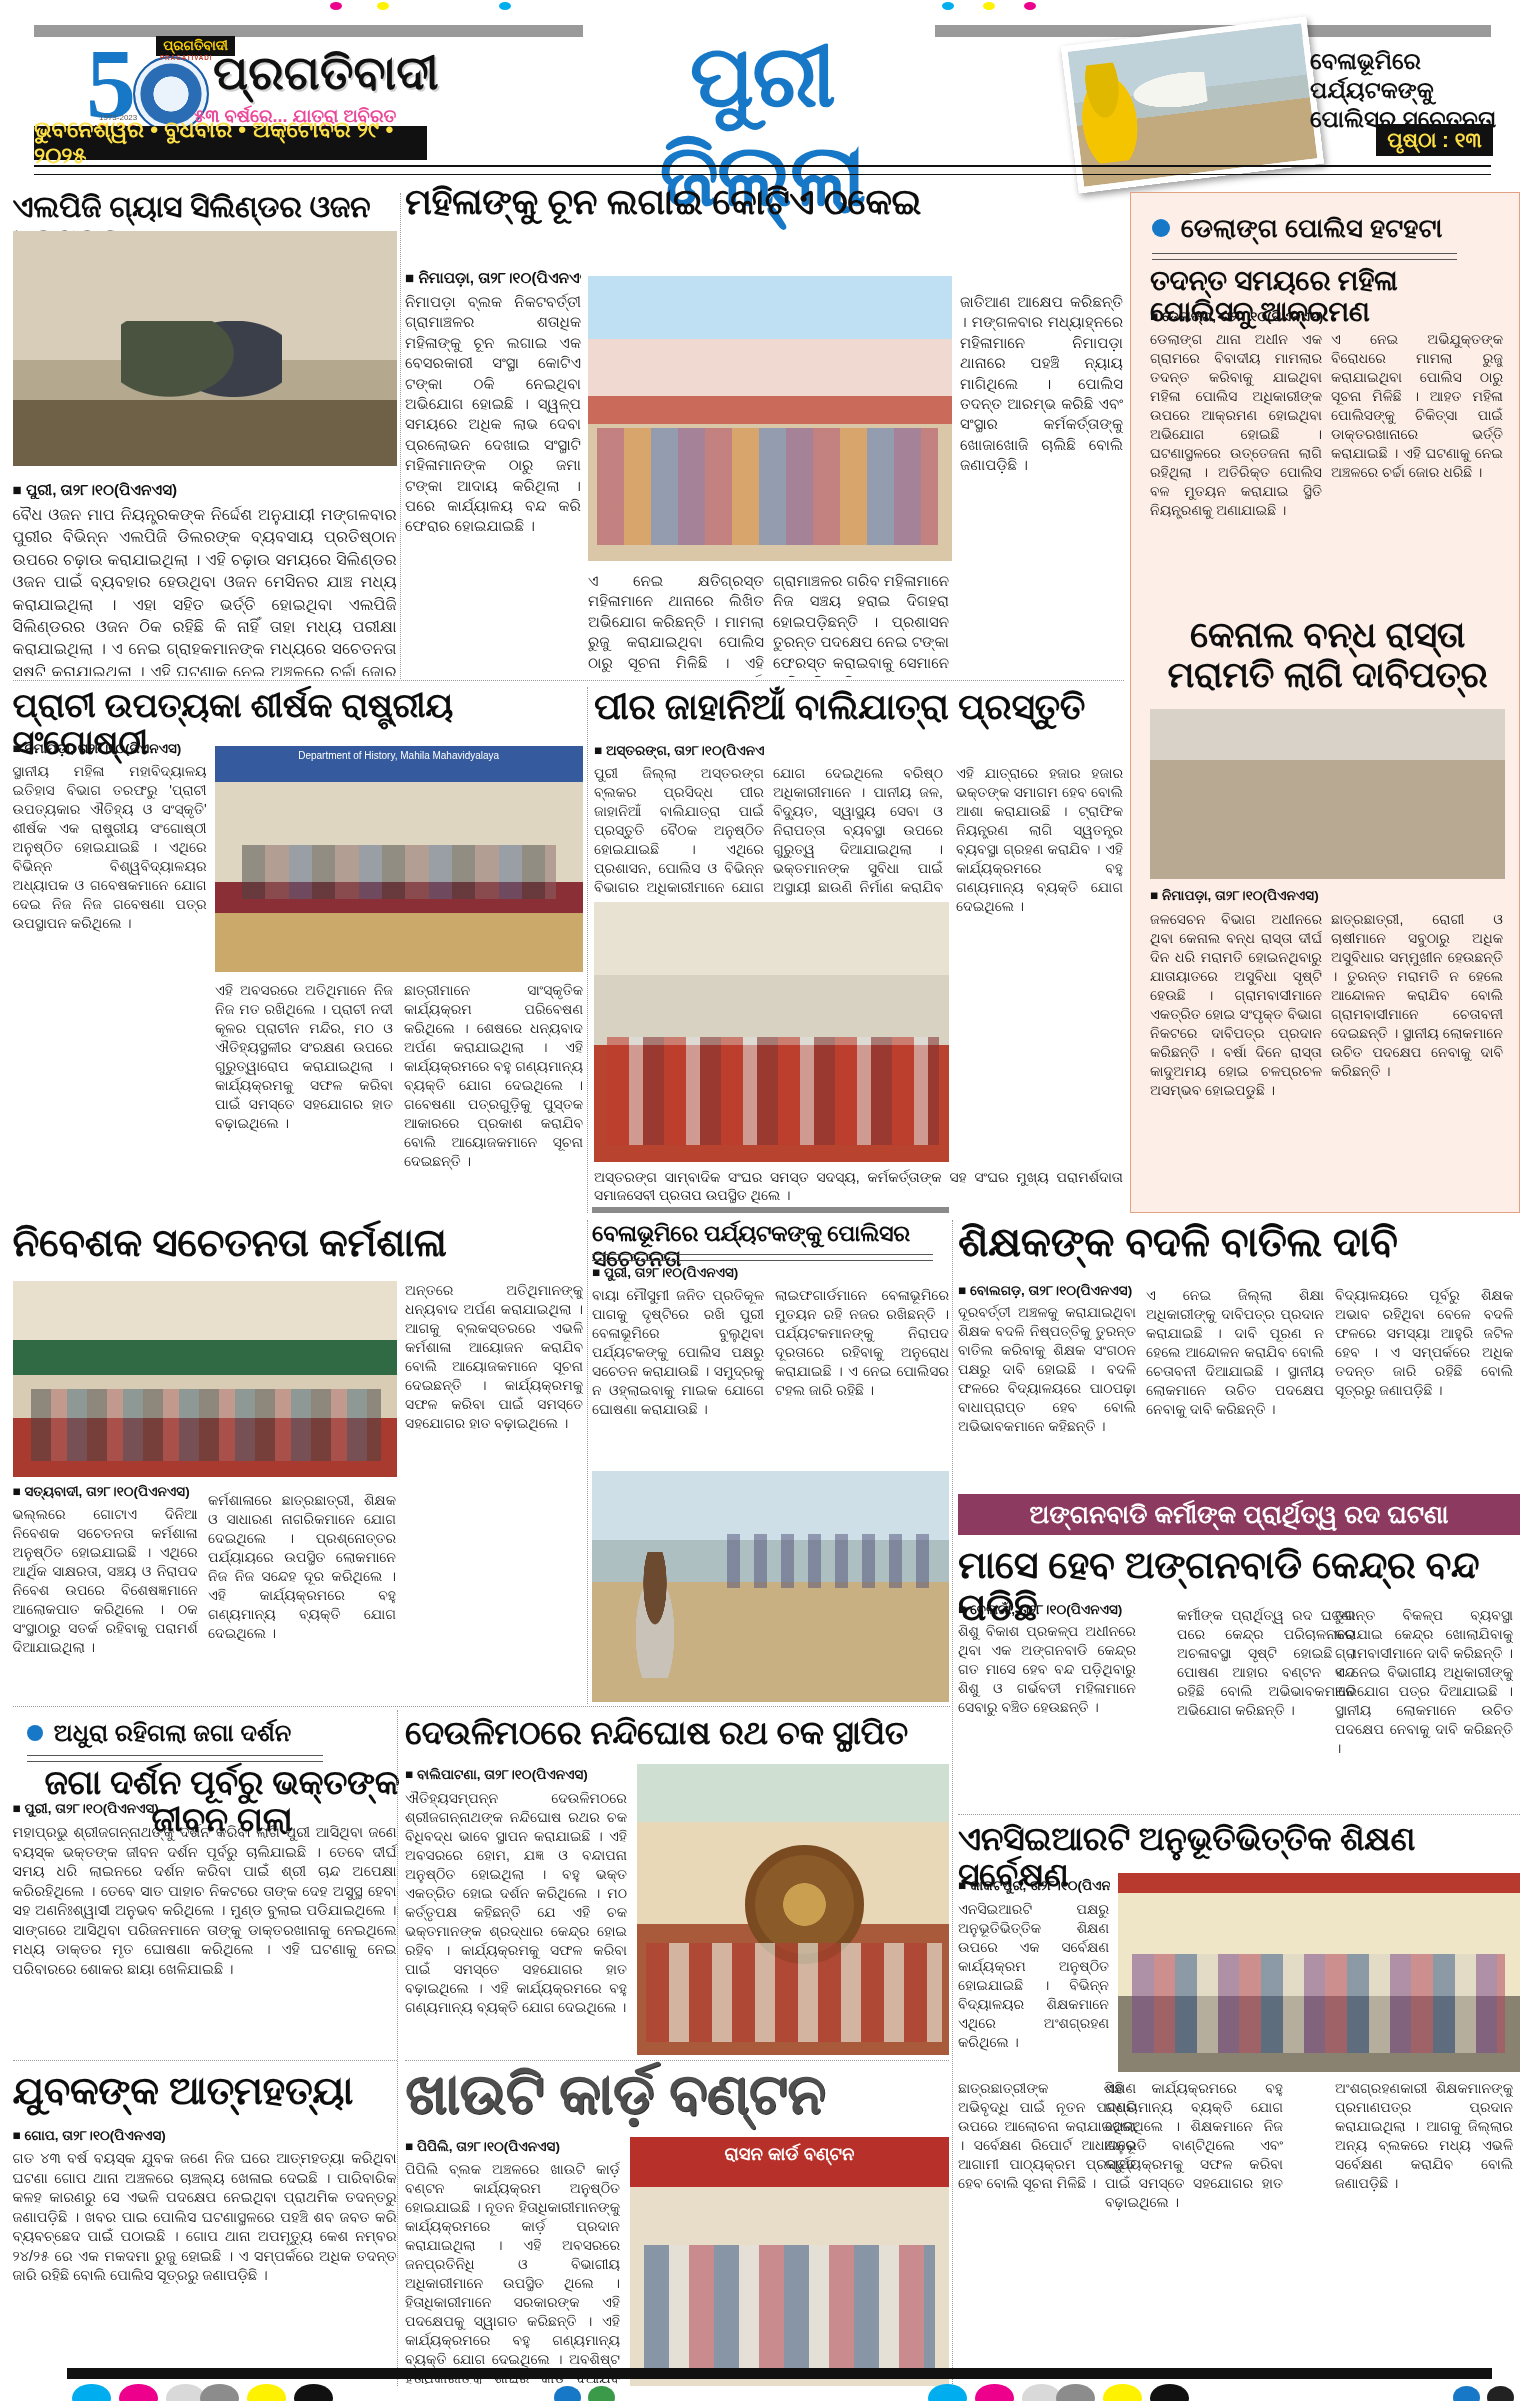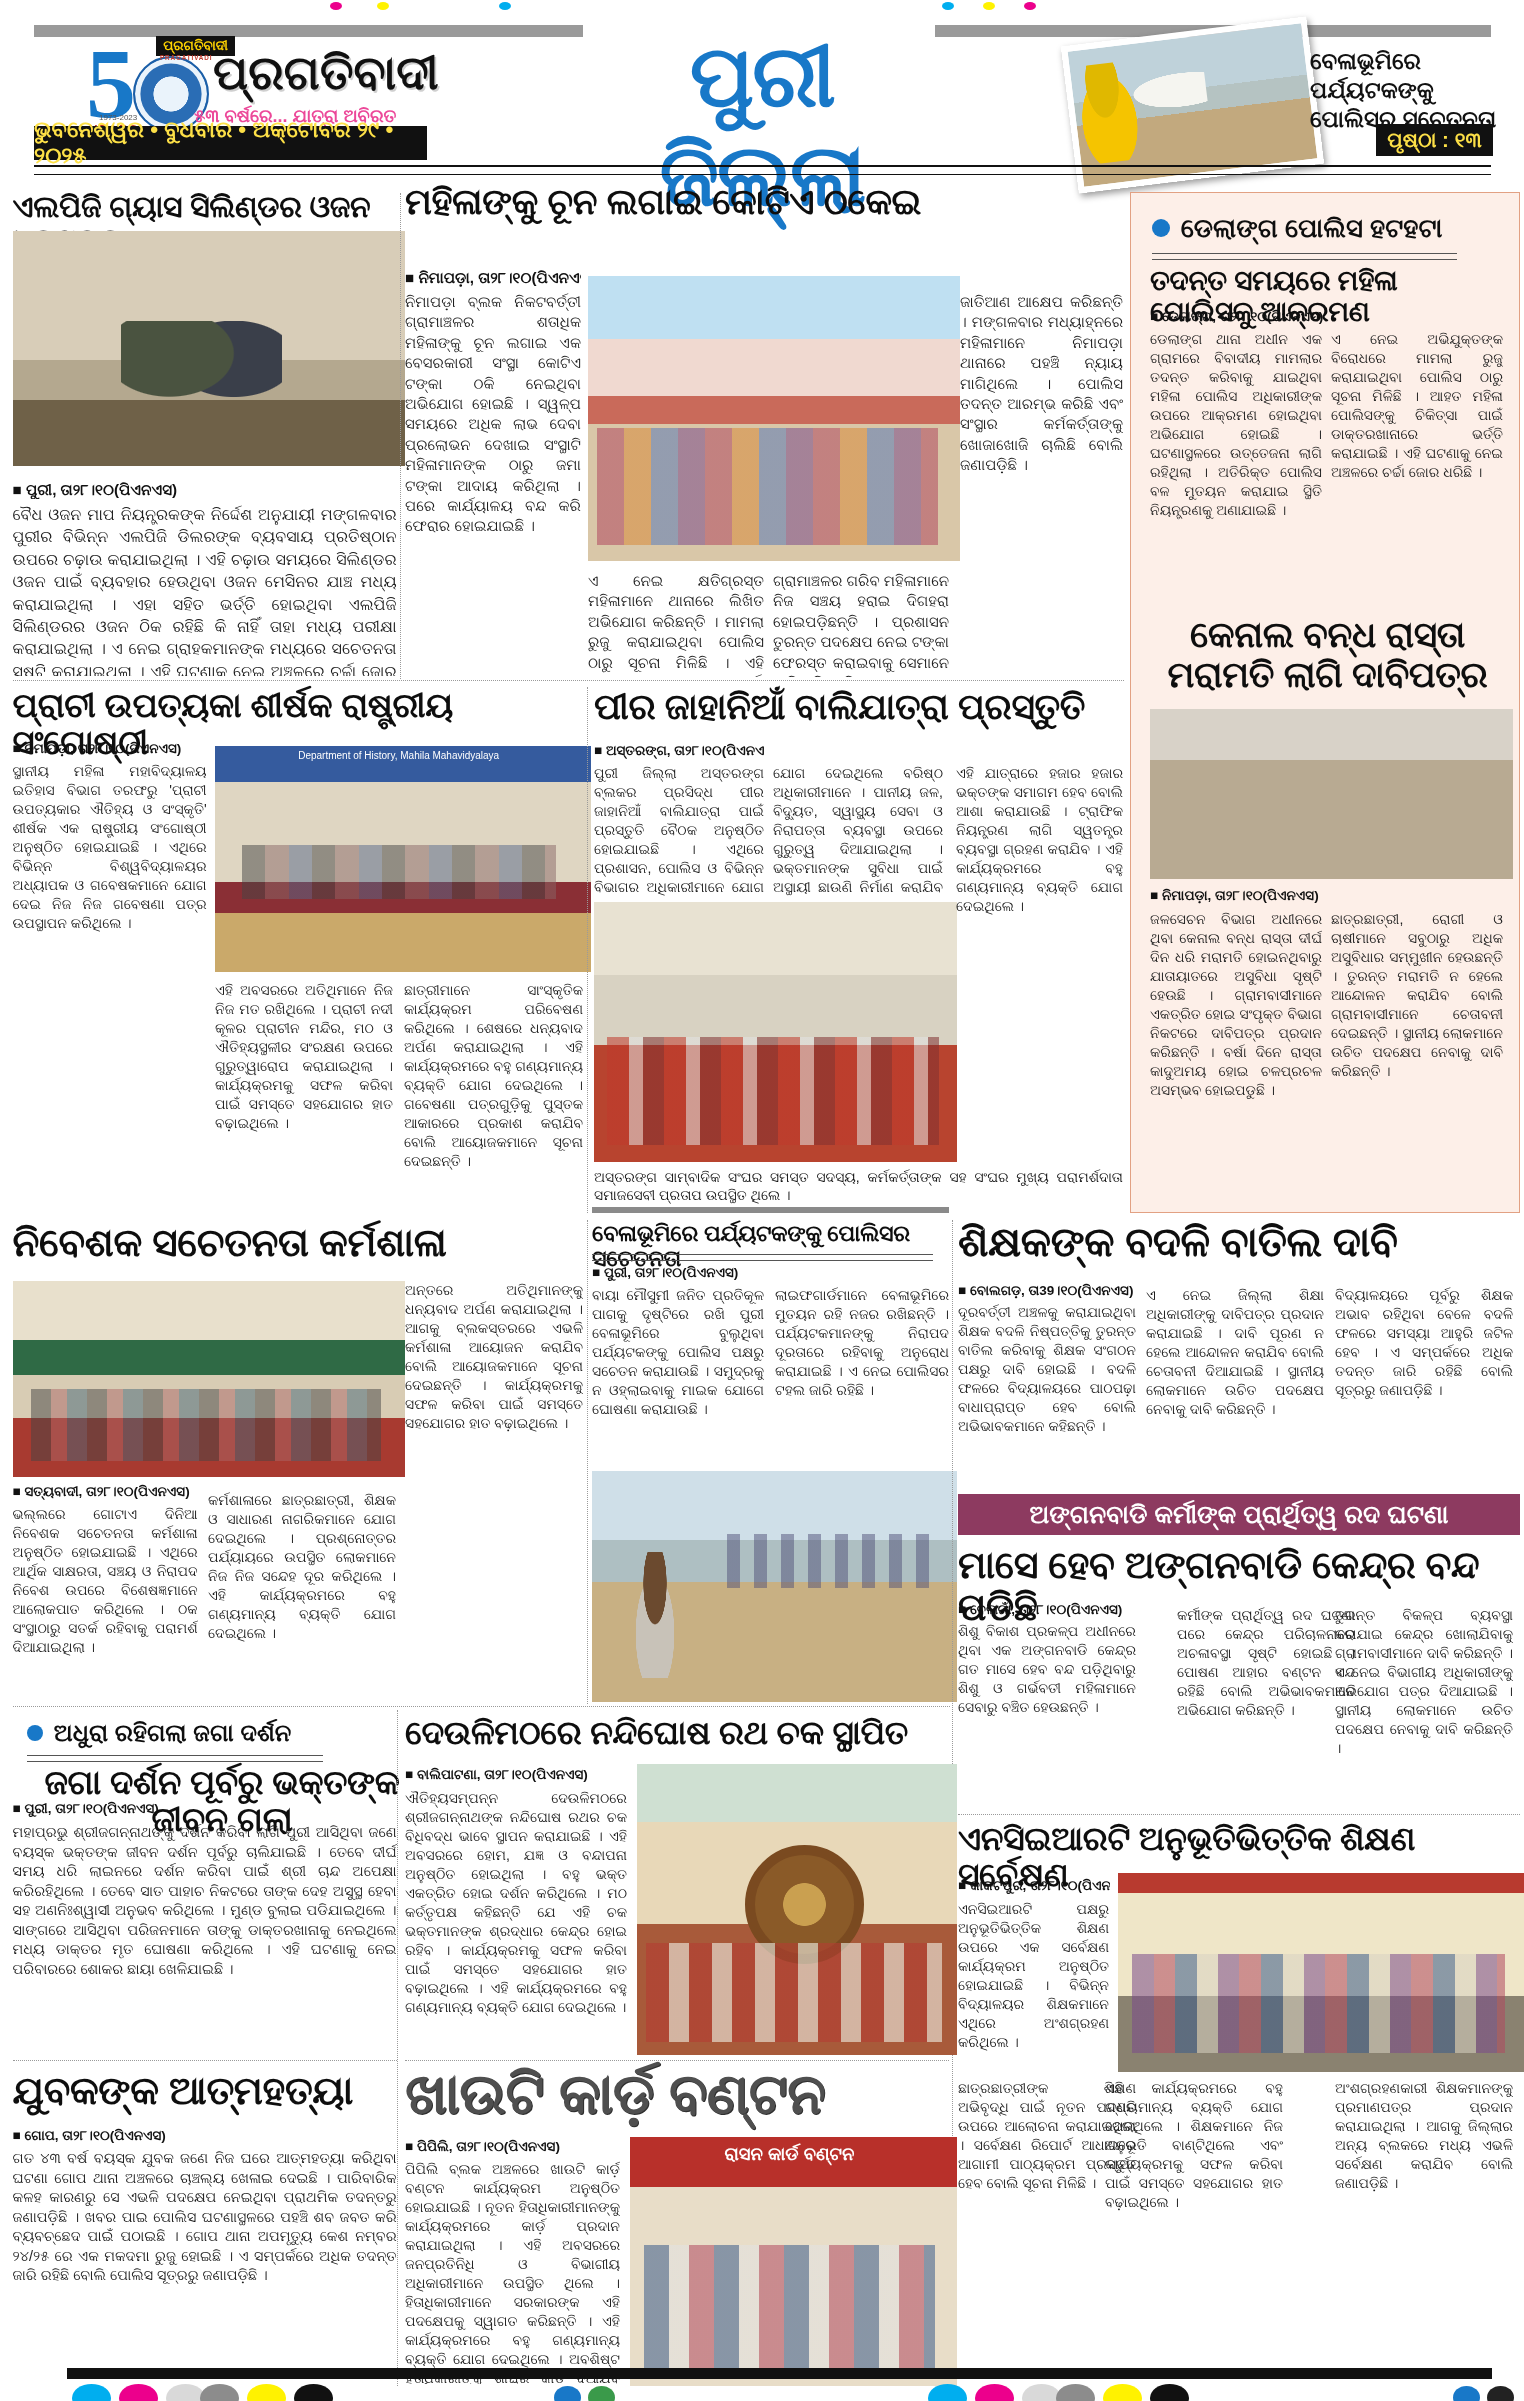--- a/index.html
+++ b/index.html
@@ -5,21 +5,21 @@
   html,body{margin:0;padding:0;}
   body{
     width:1525px;height:2401px;position:relative;background:#ffffff;
     font-family:"Liberation Sans","DejaVu Sans",sans-serif;color:#111;
     overflow:hidden;
   }
   .abs{position:absolute;}
   .headline{font-weight:bold;color:#0e0e0e;line-height:1.1;letter-spacing:-0.4px;}
   .byline{font-weight:bold;font-size:15.2px;color:#111;white-space:nowrap;overflow:hidden;}
   .bodycol{font-size:15px;line-height:1.36;text-align:justify;color:#1c1c1c;overflow:hidden;}
-  .photo{background:#c9c2b4;overflow:hidden;padding-left:8px;}
+  .photo{background:#c9c2b4;overflow:hidden;}
   .vdot{border-left:1.8px dotted #9a9a9a;width:0;}
   .hdot{border-top:1.8px dotted #9a9a9a;height:0;}
   .dbl-rule{height:7.2px;border-top:2.7px solid #111;border-bottom:1.8px solid #111;}
   .thin-dbl{height:4.5px;border-top:1.8px solid #555;border-bottom:0.9px solid #555;}
   .kicker{font-weight:bold;font-size:26px;color:#0e0e0e;}
   .bullet{display:inline-block;width:18px;height:18px;border-radius:50%;background:#1878c8;margin-right:10.8px;}
   .blackbox{background:#111;color:#fde047;font-weight:bold;display:flex;align-items:center;justify-content:center;}
   .graybar{background:#9a9a9a;height:11.7px;}
   .dot{border-radius:50%;}
   .regdot{width:39px;height:28px;border-radius:50%;margin-right:8px;}
@@ -145,21 +145,21 @@
 <div class="abs byline" style="left:592px;top:1265px;width:357px;font-size:13.5px;">■ ପୁରୀ, ତା୨୮।୧୦(ପିଏନଏସ)</div>
 <div class="abs bodycol" style="left:592px;top:1286px;width:172px;height:179px;font-size:14px;">ବାୟା ମୌସୁମୀ ଜନିତ ପ୍ରତିକୂଳ ପାଗକୁ ଦୃଷ୍ଟିରେ ରଖି ପୁରୀ ବେଳାଭୂମିରେ ବୁଲୁଥିବା ପର୍ଯ୍ୟଟକଙ୍କୁ ପୋଲିସ ପକ୍ଷରୁ ସଚେତନ କରାଯାଉଛି । ସମୁଦ୍ରକୁ ନ ଓହ୍ଲାଇବାକୁ ମାଇକ ଯୋଗେ ଘୋଷଣା କରାଯାଉଛି ।</div>
 <div class="abs bodycol" style="left:775px;top:1286px;width:174px;height:179px;font-size:14px;">ଲାଇଫଗାର୍ଡମାନେ ବେଳାଭୂମିରେ ମୁତୟନ ରହି ନଜର ରଖିଛନ୍ତି । ପର୍ଯ୍ୟଟକମାନଙ୍କୁ ନିରାପଦ ଦୂରତାରେ ରହିବାକୁ ଅନୁରୋଧ କରାଯାଇଛି । ଏ ନେଇ ପୋଲିସର ଟହଲ ଜାରି ରହିଛି ।</div>
 <div class="abs photo" style="left:592px;top:1471px;width:357px;height:231px;background:linear-gradient(180deg,#cfdfe8 0 30%,#aebfc2 30% 48%,#c8b083 48% 100%);">
   <span class="abs" style="left:36px;top:81px;width:54px;height:126px;background:radial-gradient(ellipse at 50% 25%,#6b4a2f 0 30%,transparent 31%),radial-gradient(ellipse at 50% 65%,#c8c2b8 0 50%,transparent 51%);"></span>
   <span class="abs" style="left:135px;top:63px;width:206px;height:54px;background:repeating-linear-gradient(90deg,rgba(80,80,120,0.5) 0 12.6px,transparent 12.6px 27px);"></span>
 </div>
 
 <div class="abs vdot" style="left:952px;top:1220px;height:1166px;"></div>
 <div class="abs headline" style="left:958px;top:1220px;width:562px;font-size:41px;">ଶିକ୍ଷକଙ୍କ ବଦଳି ବାତିଲ ଦାବି</div>
-<div class="abs byline" style="left:958px;top:1283px;width:179px;font-size:13.5px;">■ ବୋଲଗଡ଼, ତା39।୧୦(ପିଏନଏସ)</div>
+<div class="abs byline" style="left:958px;top:1283px;width:179px;font-size:13.5px;">■ ବୋଲଗଡ଼, ତା୨୮।୧୦(ପିଏନଏସ)</div>
 <div class="abs bodycol" style="left:958px;top:1303px;width:178px;height:185px;font-size:14px;">ଦୂରବର୍ତ୍ତୀ ଅଞ୍ଚଳକୁ କରାଯାଇଥିବା ଶିକ୍ଷକ ବଦଳି ନିଷ୍ପତ୍ତିକୁ ତୁରନ୍ତ ବାତିଲ କରିବାକୁ ଶିକ୍ଷକ ସଂଗଠନ ପକ୍ଷରୁ ଦାବି ହୋଇଛି । ବଦଳି ଫଳରେ ବିଦ୍ୟାଳୟରେ ପାଠପଢ଼ା ବାଧାପ୍ରାପ୍ତ ହେବ ବୋଲି ଅଭିଭାବକମାନେ କହିଛନ୍ତି ।</div>
 <div class="abs bodycol" style="left:1146px;top:1286px;width:178px;height:201px;font-size:14px;">ଏ ନେଇ ଜିଲ୍ଲା ଶିକ୍ଷା ଅଧିକାରୀଙ୍କୁ ଦାବିପତ୍ର ପ୍ରଦାନ କରାଯାଇଛି । ଦାବି ପୂରଣ ନ ହେଲେ ଆନ୍ଦୋଳନ କରାଯିବ ବୋଲି ଚେତାବନୀ ଦିଆଯାଇଛି । ସ୍ଥାନୀୟ ଲୋକମାନେ ଉଚିତ ପଦକ୍ଷେପ ନେବାକୁ ଦାବି କରିଛନ୍ତି ।</div>
 <div class="abs bodycol" style="left:1335px;top:1286px;width:178px;height:201px;font-size:14px;">ବିଦ୍ୟାଳୟରେ ପୂର୍ବରୁ ଶିକ୍ଷକ ଅଭାବ ରହିଥିବା ବେଳେ ବଦଳି ଫଳରେ ସମସ୍ୟା ଆହୁରି ଜଟିଳ ହେବ । ଏ ସମ୍ପର୍କରେ ଅଧିକ ତଦନ୍ତ ଜାରି ରହିଛି ବୋଲି ସୂତ୍ରରୁ ଜଣାପଡ଼ିଛି ।</div>
 
 <div class="abs" style="left:958px;top:1494px;width:562px;height:41px;background:#8d3a60;color:#fff;font-weight:bold;font-size:25px;display:flex;align-items:center;justify-content:center;">ଅଙ୍ଗନବାଡି କର୍ମୀଙ୍କ ପ୍ରାର୍ଥିତ୍ୱ ରଦ ଘଟଣା</div>
 <div class="abs headline" style="left:958px;top:1545px;width:562px;font-size:38px;">ମାସେ ହେବ ଅଙ୍ଗନବାଡି କେନ୍ଦ୍ର ବନ୍ଦ ପଡିଛି</div>
 <div class="abs byline" style="left:958px;top:1602px;width:179px;font-size:13.5px;">■ ବେଲାଗାଁ, ତା୨୮।୧୦(ପିଏନଏସ)</div>
 <div class="abs bodycol" style="left:958px;top:1622px;width:178px;height:188px;font-size:14px;">ଶିଶୁ ବିକାଶ ପ୍ରକଳ୍ପ ଅଧୀନରେ ଥିବା ଏକ ଅଙ୍ଗନବାଡି କେନ୍ଦ୍ର ଗତ ମାସେ ହେବ ବନ୍ଦ ପଡ଼ିଥିବାରୁ ଶିଶୁ ଓ ଗର୍ଭବତୀ ମହିଳାମାନେ ସେବାରୁ ବଞ୍ଚିତ ହେଉଛନ୍ତି ।</div>
 <div class="abs bodycol" style="left:1146px;top:1606px;width:178px;height:205px;font-size:14px;margin-left:31px;">କର୍ମୀଙ୍କ ପ୍ରାର୍ଥିତ୍ୱ ରଦ ଘଟଣା ପରେ କେନ୍ଦ୍ର ପରିଚାଳନାରେ ଅଚଳାବସ୍ଥା ସୃଷ୍ଟି ହୋଇଛି । ପୋଷଣ ଆହାର ବଣ୍ଟନ ବନ୍ଦ ରହିଛି ବୋଲି ଅଭିଭାବକମାନେ ଅଭିଯୋଗ କରିଛନ୍ତି ।</div>
 <div class="abs bodycol" style="left:1335px;top:1606px;width:178px;height:205px;font-size:14px;">ତୁରନ୍ତ ବିକଳ୍ପ ବ୍ୟବସ୍ଥା କରାଯାଇ କେନ୍ଦ୍ର ଖୋଲାଯିବାକୁ ଗ୍ରାମବାସୀମାନେ ଦାବି କରିଛନ୍ତି । ଏ ନେଇ ବିଭାଗୀୟ ଅଧିକାରୀଙ୍କୁ ଅଭିଯୋଗ ପତ୍ର ଦିଆଯାଇଛି । ସ୍ଥାନୀୟ ଲୋକମାନେ ଉଚିତ ପଦକ୍ଷେପ ନେବାକୁ ଦାବି କରିଛନ୍ତି ।</div>

